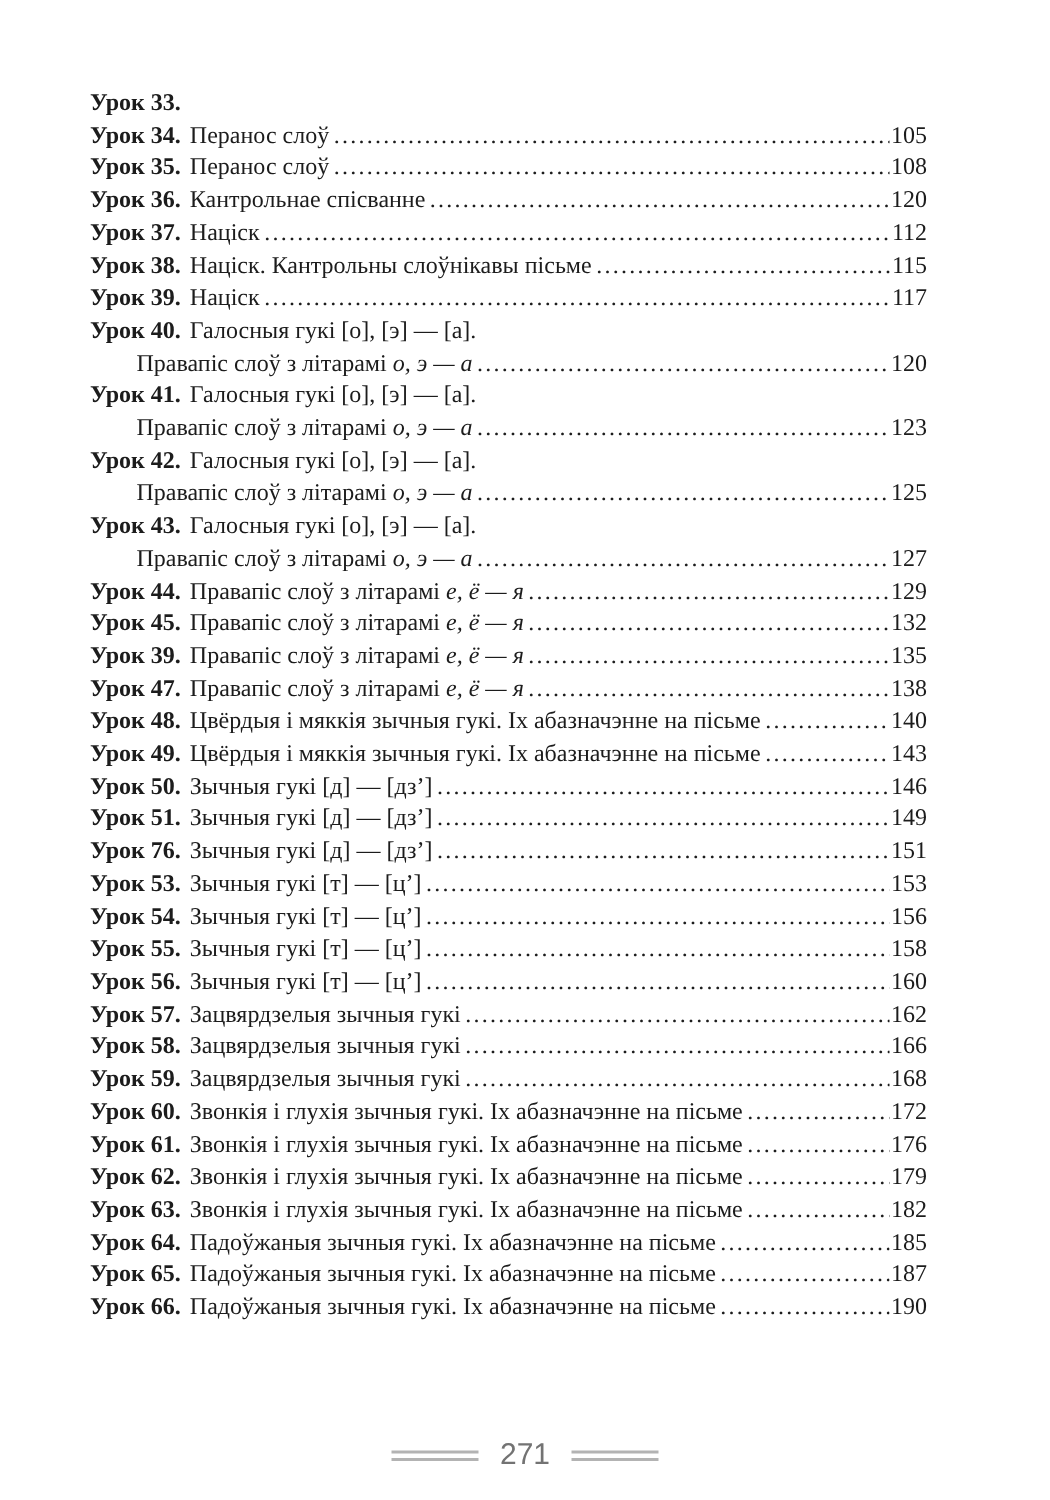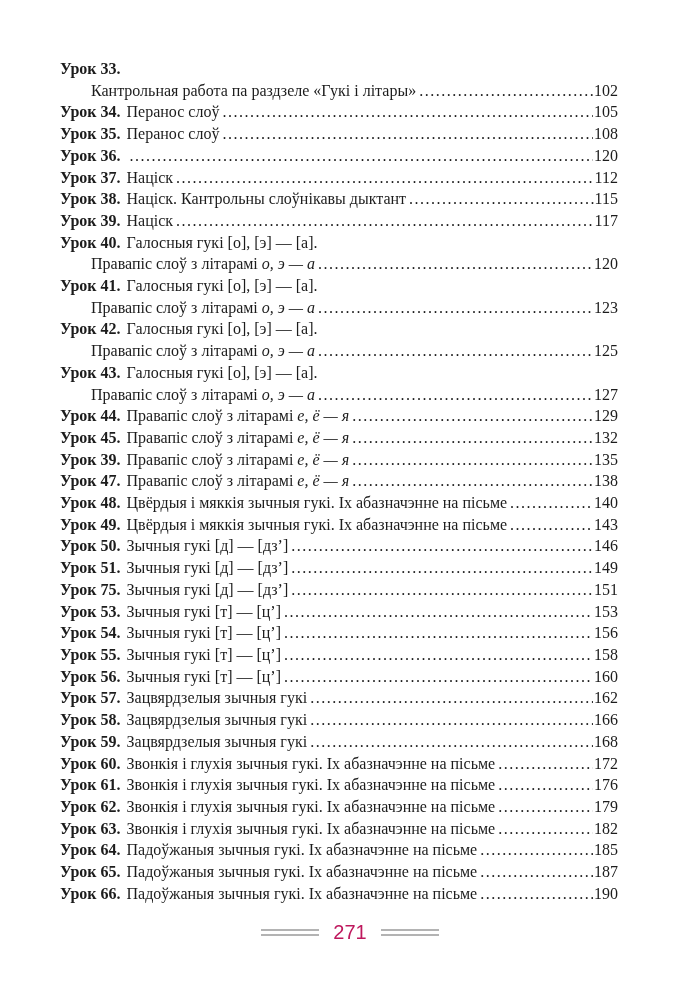--- a/index.html
+++ b/index.html
@@ -42,78 +42,73 @@
   .leader::after {
     content: "........................................................................................................................";
     letter-spacing: 1.5px;
     padding-left: 3px;
   }
   .pg { flex: 0 0 auto; margin-left: 1px; }
   .indent { padding-left: 31px; }
 
   .footer {
     position: absolute;
-    top: 921px; left: 0;
+    top: 959px; left: 0;
     width: 700px;
     display: flex;
     align-items: center;
     justify-content: center;
     gap: 14px;
     font-family: "Liberation Sans", "DejaVu Sans", sans-serif;
     font-size: 20px;
-    color: #be185d;
+    color: #737373;
   }
   .rule {
     display: inline-block;
     width: 58px; height: 3px;
     border-top: 2px solid #b3b3b3;
     border-bottom: 2px solid #b3b3b3;
   }
 </style>
 </head>
 <body>
 
 <div class="page" style="background: rgb(255, 255, 255); color: rgb(28, 28, 28);">
   <div class="toc">
       <div class="row">
     <span class="label">Урок 33.</span>
 
   </div>
-      <div class="row indent">
-
-    <span class="title"><span>Кантрольная работа па раздзеле «Гукі і літары»</span></span>
-    <span class="leader"></span>
-    <span class="pg">102</span>
-  </div>
       <div class="row">
     <span class="label">Урок 34.</span>
     <span class="title"><span>Перанос слоў</span></span>
     <span class="leader"></span>
     <span class="pg">105</span>
   </div>
       <div class="row">
     <span class="label">Урок 35.</span>
     <span class="title"><span>Перанос слоў</span></span>
     <span class="leader"></span>
     <span class="pg">108</span>
   </div>
       <div class="row">
     <span class="label">Урок 36.</span>
+    <span class="title"><span>Кантрольнае спісванне</span></span>
     <span class="leader"></span>
     <span class="pg">120</span>
   </div>
       <div class="row">
     <span class="label">Урок 37.</span>
     <span class="title"><span>Націск</span></span>
     <span class="leader"></span>
     <span class="pg">112</span>
   </div>
       <div class="row">
     <span class="label">Урок 38.</span>
-    <span class="title"><span>Націск. Кантрольны слоўнікавы дыктант</span></span>
+    <span class="title"><span>Націск. Кантрольны слоўнікавы пісьме</span></span>
     <span class="leader"></span>
     <span class="pg">115</span>
   </div>
       <div class="row">
     <span class="label">Урок 39.</span>
     <span class="title"><span>Націск</span></span>
     <span class="leader"></span>
     <span class="pg">117</span>
   </div>
       <div class="row">
@@ -202,21 +197,21 @@
     <span class="leader"></span>
     <span class="pg">146</span>
   </div>
       <div class="row">
     <span class="label">Урок 51.</span>
     <span class="title"><span>Зычныя гукі [д] — [дз’]</span></span>
     <span class="leader"></span>
     <span class="pg">149</span>
   </div>
       <div class="row">
-    <span class="label">Урок 75.</span>
+    <span class="label">Урок 76.</span>
     <span class="title"><span>Зычныя гукі [д] — [дз’]</span></span>
     <span class="leader"></span>
     <span class="pg">151</span>
   </div>
       <div class="row">
     <span class="label">Урок 53.</span>
     <span class="title"><span>Зычныя гукі [т] — [ц’]</span></span>
     <span class="leader"></span>
     <span class="pg">153</span>
   </div>

